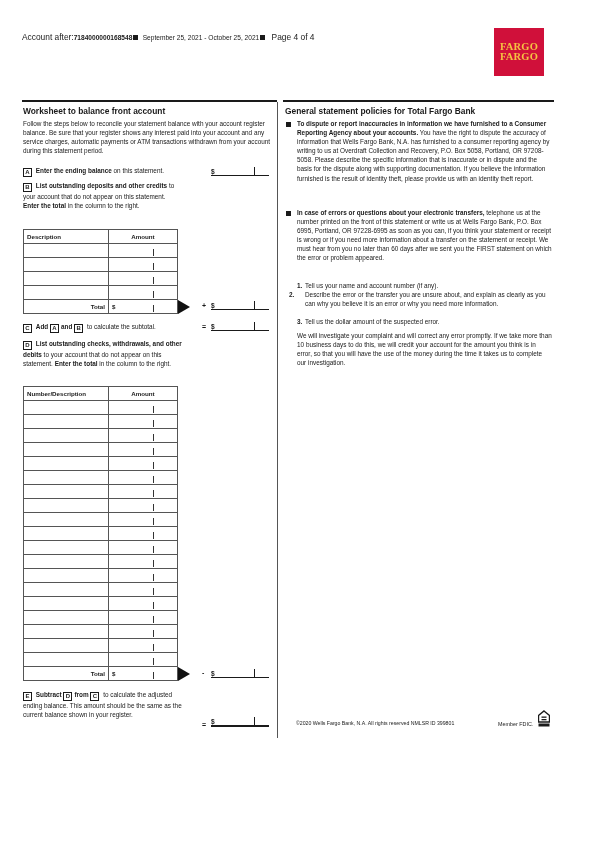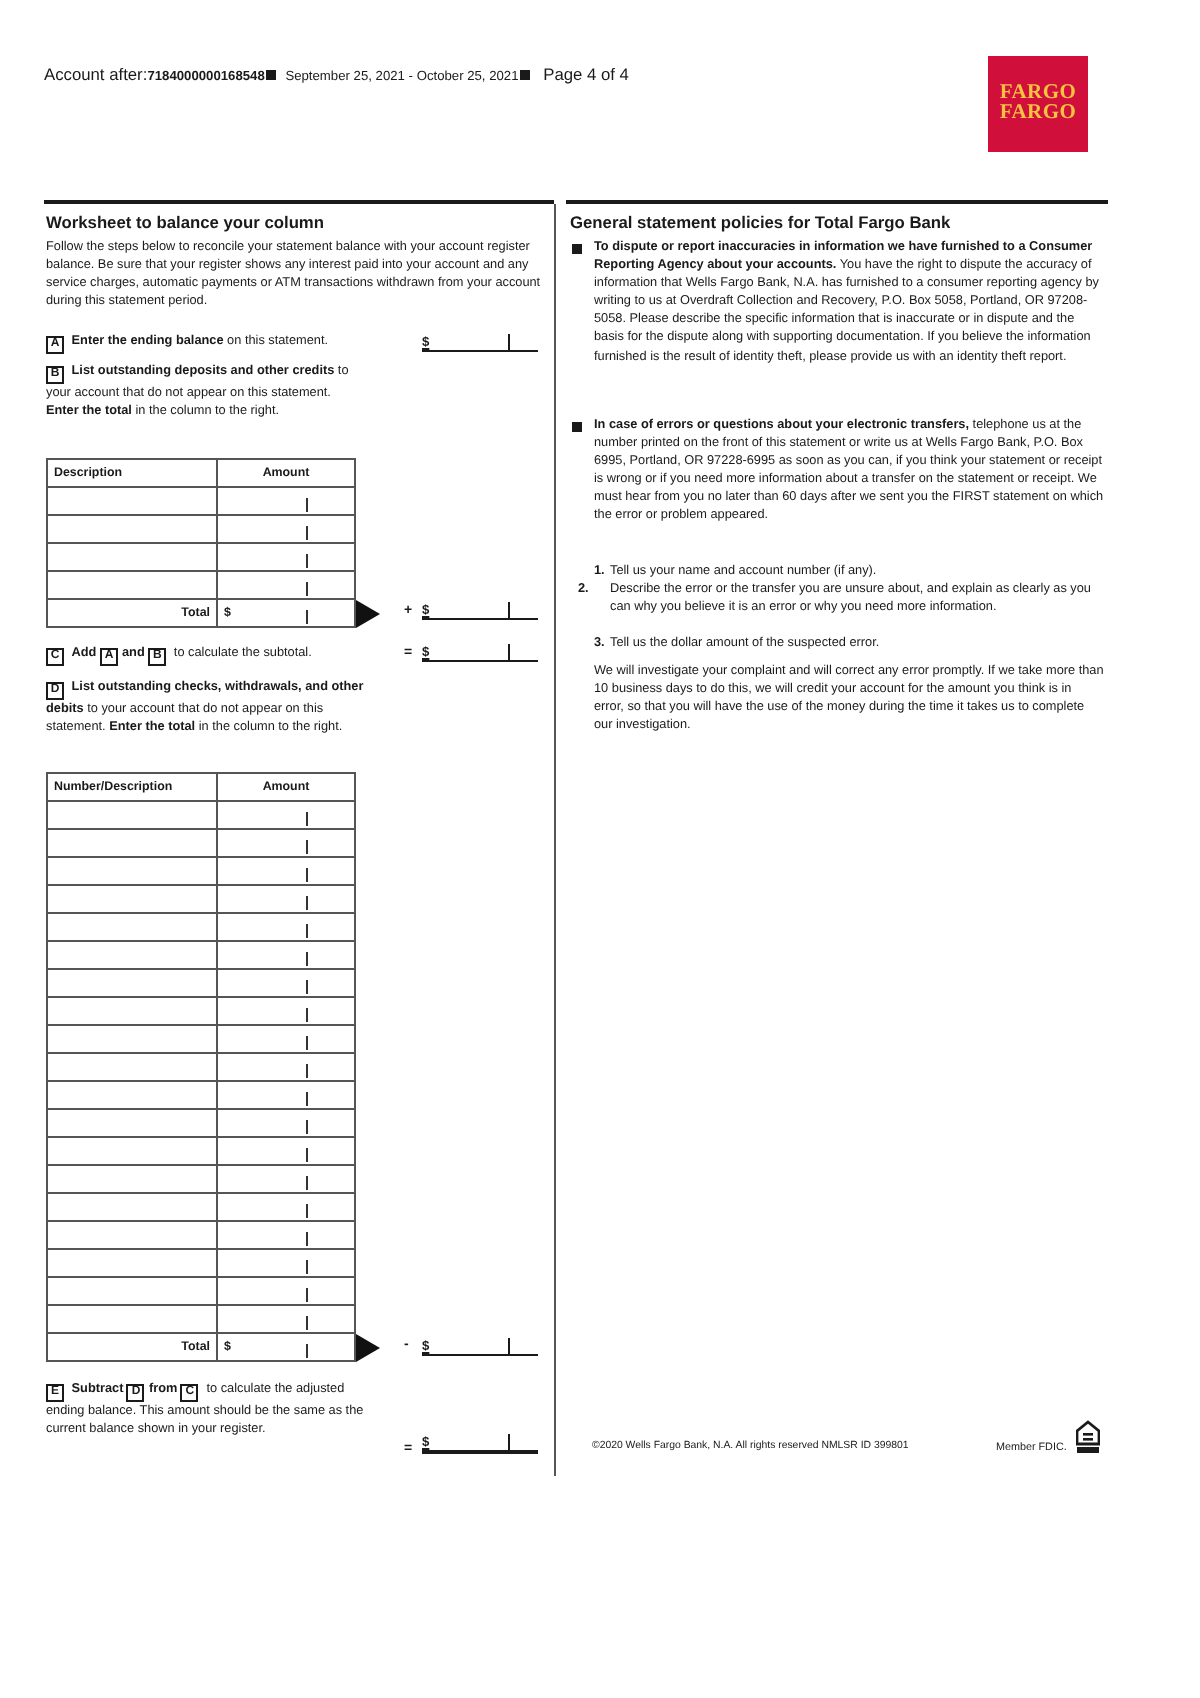--- a/index.html
+++ b/index.html
@@ -59,21 +59,21 @@
 
 <div class="logo">
   <span>FARGO</span>
   <span>FARGO</span>
 </div>
 
 <div class="rule" style="left:22px;width:255px;"></div>
 <div class="rule" style="left:283px;width:271px;"></div>
 <div class="vdiv"></div>
 
-<div class="h2" style="left:23px;top:106px;">Worksheet to balance your column</div>
+<div class="h2" style="left:23px;top:106px;">Worksheet to balance front account</div>
 
 <div class="p" style="left:23px;top:119px;width:250px;">Follow the steps below to reconcile your statement balance with your account register balance.  Be sure that your register shows any interest paid into your account and any service charges, automatic payments or ATM transactions withdrawn from your account during this statement period.</div>
 
 <div class="p" style="left:23px;top:166px;width:190px;">
   <span class="box">A</span>
   <span class="b">Enter the ending balance</span><span> on this statement.</span>
 </div>
 <div class="line-field" style="left:211px;top:166px;">
   <span class="dollar">$</span>
   <span class="tick"></span>

